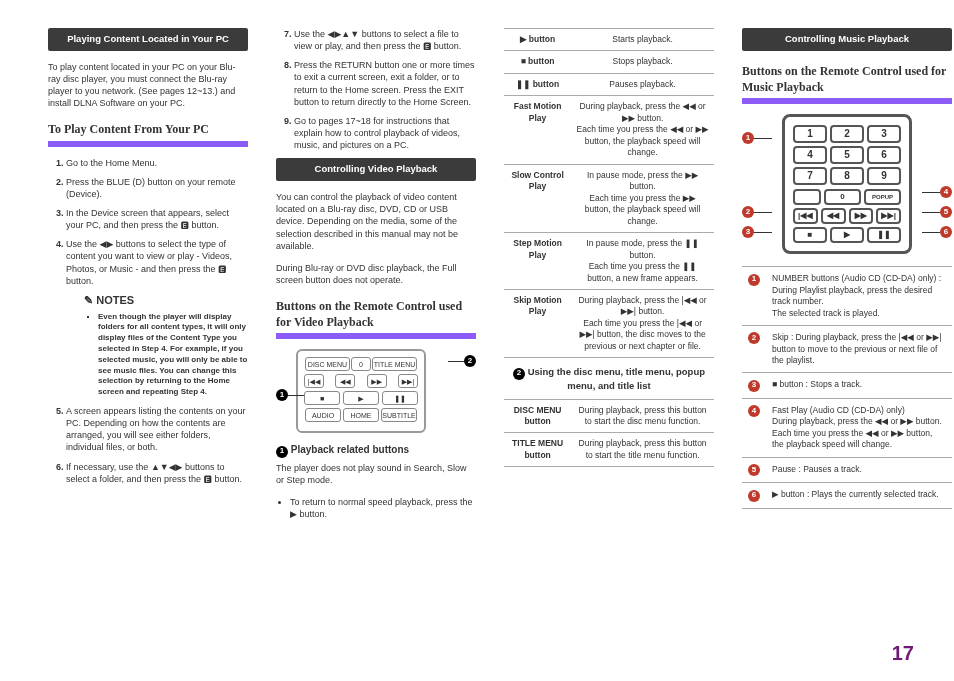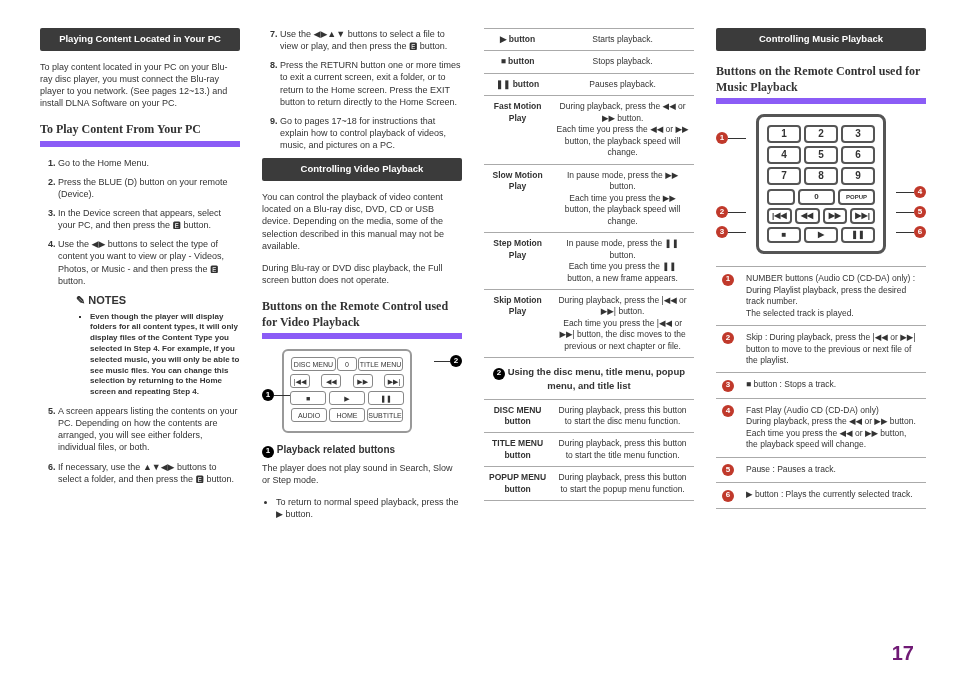--- a/index.html
+++ b/index.html
@@ -7,21 +7,21 @@
     font-family: Arial, Helvetica, sans-serif;
     font-size: 9px;
     line-height: 1.35;
     color: #333;
     background: #fff;
     width: 954px;
     height: 681px;
     padding: 28px 40px 20px 40px;
     position: relative;
   }
-  .cols { display: flex; gap: 22px; }
+  .cols { display: flex; gap: 28px; margin-left: 8px; }
   .col { flex: 1; }
   .col1 { flex: 0 0 200px; }
   .col2 { flex: 0 0 200px; }
   .col3 { flex: 0 0 210px; }
   .col4 { flex: 0 0 210px; }
 
   .section-bar {
     background: #3b3b3b;
     color: #fff;
     font-weight: bold;
@@ -185,21 +185,21 @@
       <tr>
             <td>❚❚ button</td>
             <td>Pauses playback.</td>
           </tr>
       <tr>
             <td>Fast Motion Play</td>
             <td style="white-space:pre-line">During playback, press the ◀◀ or ▶▶ button.
 Each time you press the ◀◀ or ▶▶ button, the playback speed will change.</td>
           </tr>
       <tr>
-            <td>Slow Motion Play</td>
+            <td>Slow Control Play</td>
             <td style="white-space:pre-line">In pause mode, press the ▶▶ button.
 Each time you press the ▶▶ button, the playback speed will change.</td>
           </tr>
       <tr>
             <td>Step Motion Play</td>
             <td style="white-space:pre-line">In pause mode, press the ❚❚ button.
 Each time you press the ❚❚ button, a new frame appears.</td>
           </tr>
       <tr>
             <td>Skip Motion Play</td>
@@ -213,24 +213,20 @@
 
     <table class="info">
       <tbody>
           <tr>
             <td>DISC MENU button</td>
             <td>During playback, press this button to start the disc menu function.</td>
           </tr>
       <tr>
             <td>TITLE MENU button</td>
             <td>During playback, press this button to start the title menu function.</td>
-          </tr>
-      <tr>
-            <td>POPUP MENU button</td>
-            <td>During playback, press this button to start the popup menu function.</td>
           </tr>
     </tbody>
       </table>
   </div>
 
   <div class="col col4">
     <div class="section-bar">Controlling Music Playback</div>
     <div class="h2">Buttons on the Remote Control used for Music Playback</div>
 
     <div class="music-wrap">

